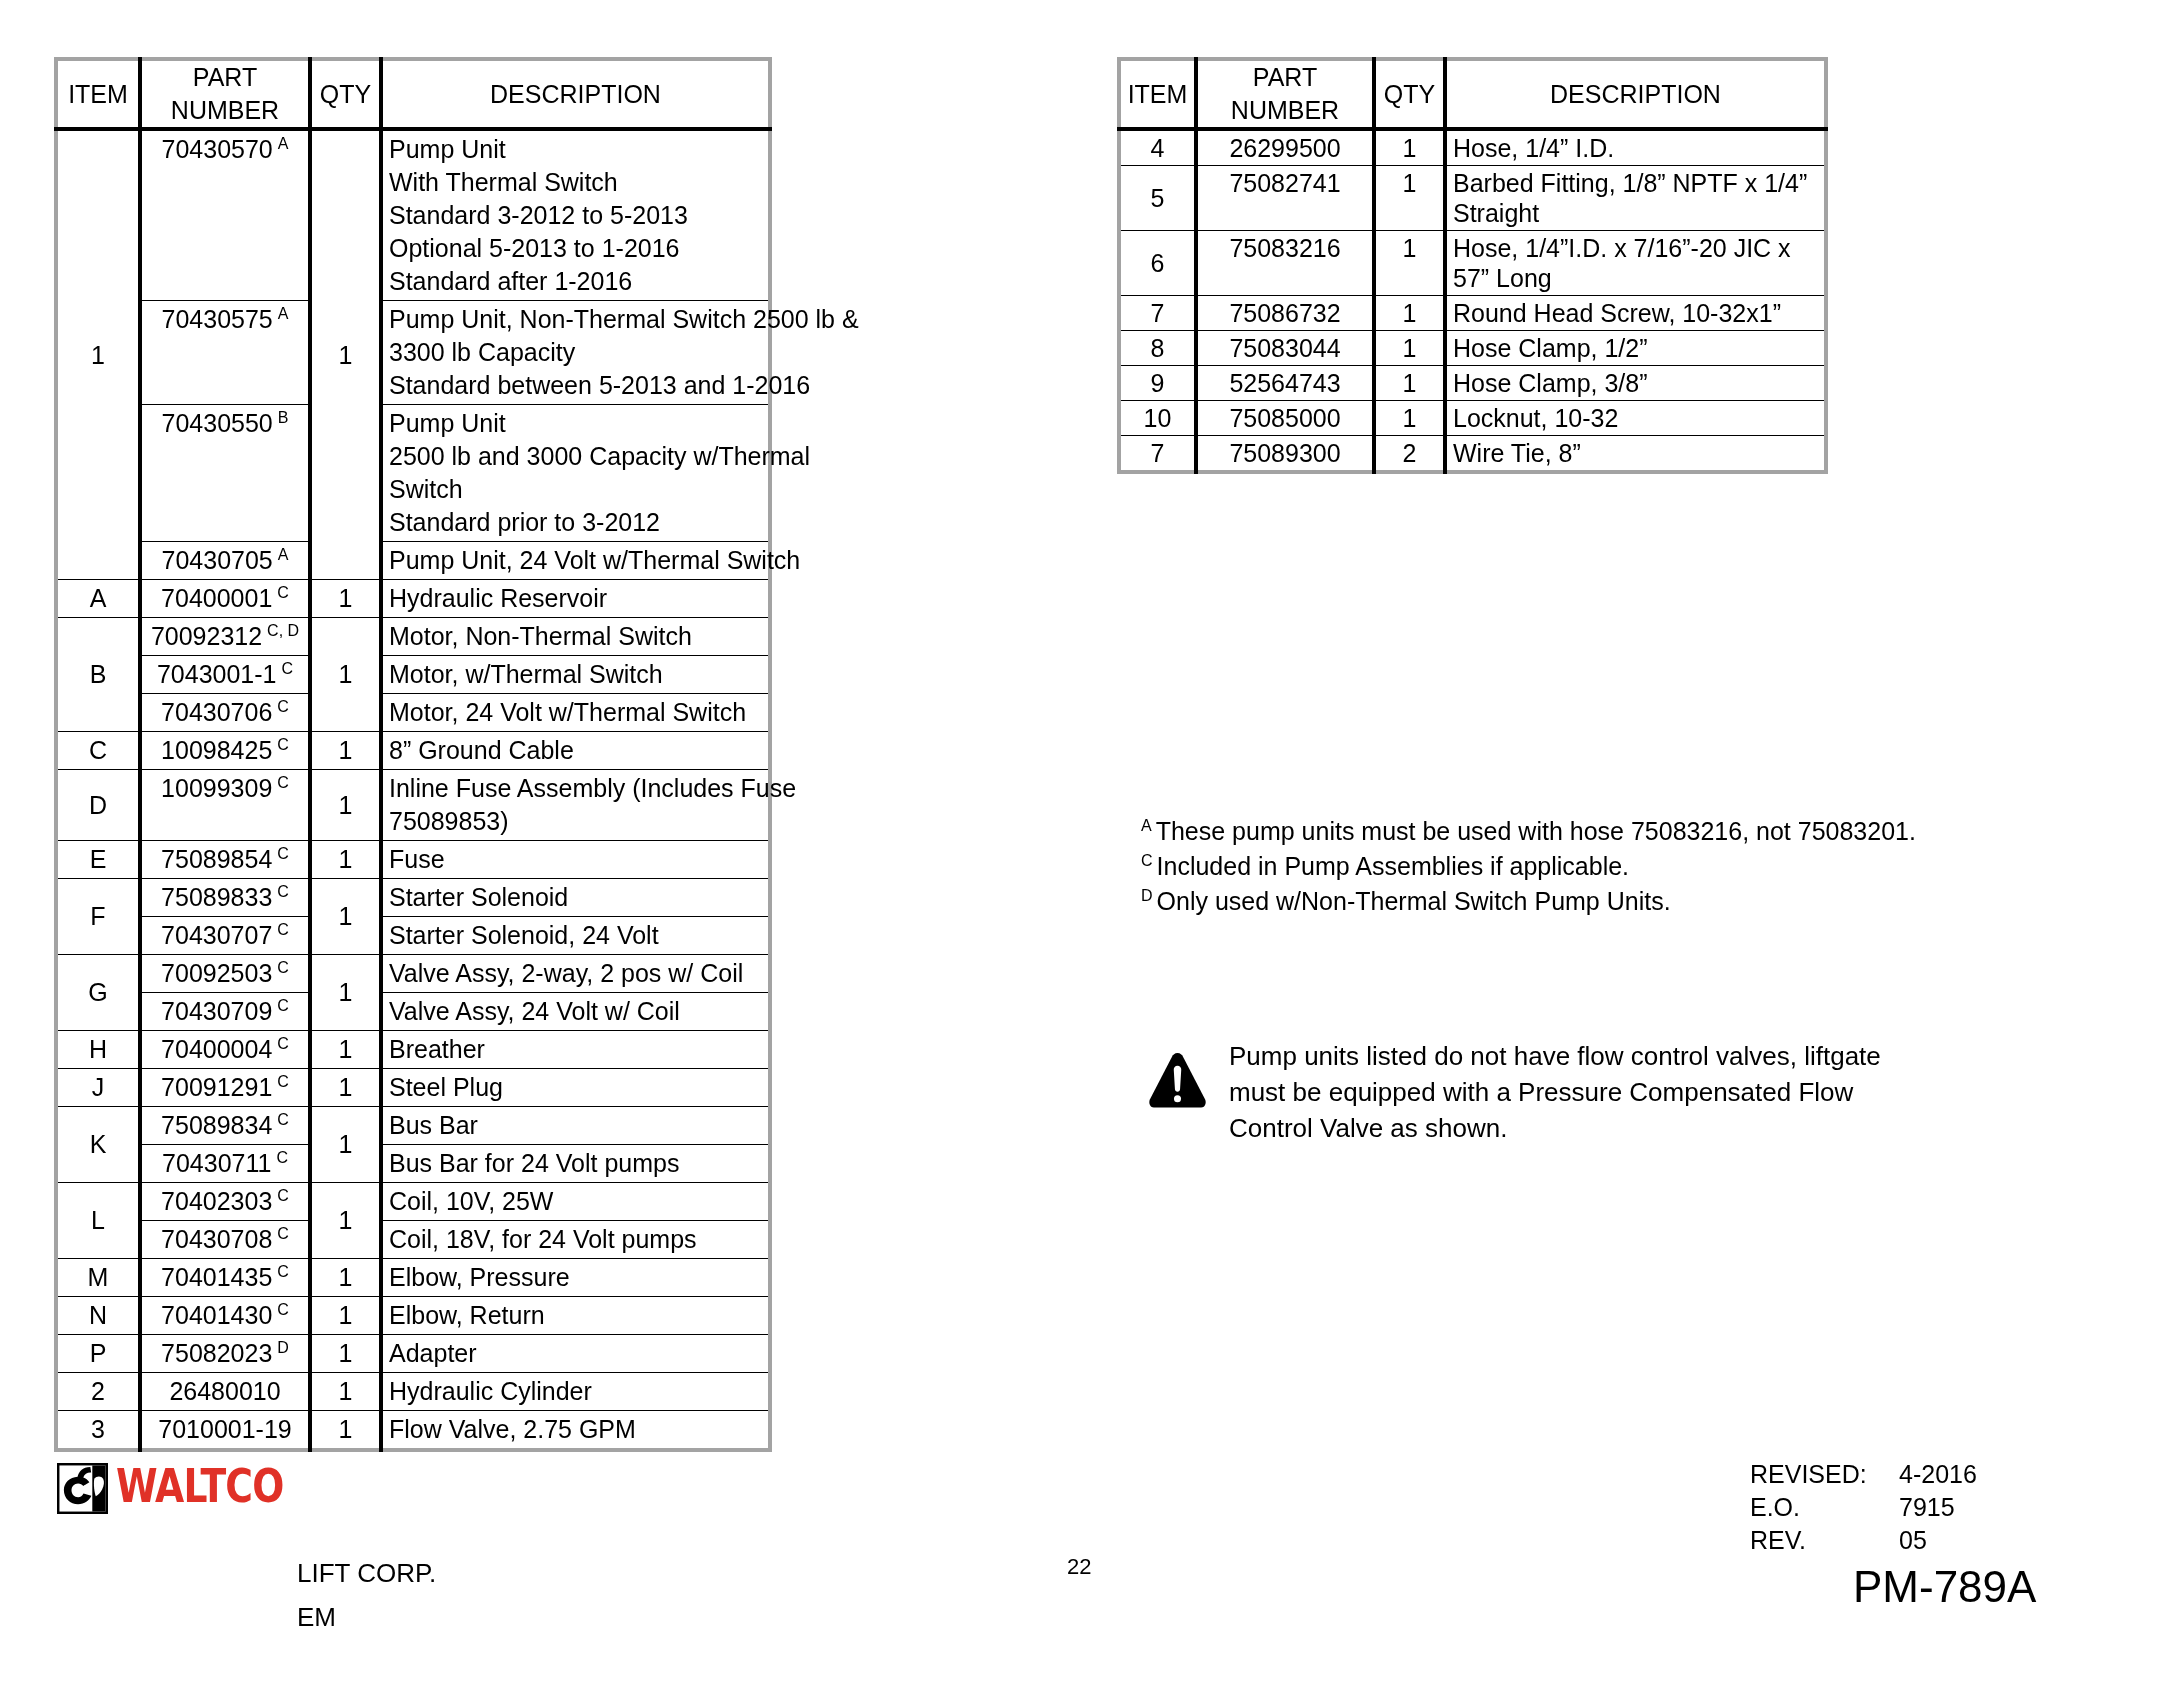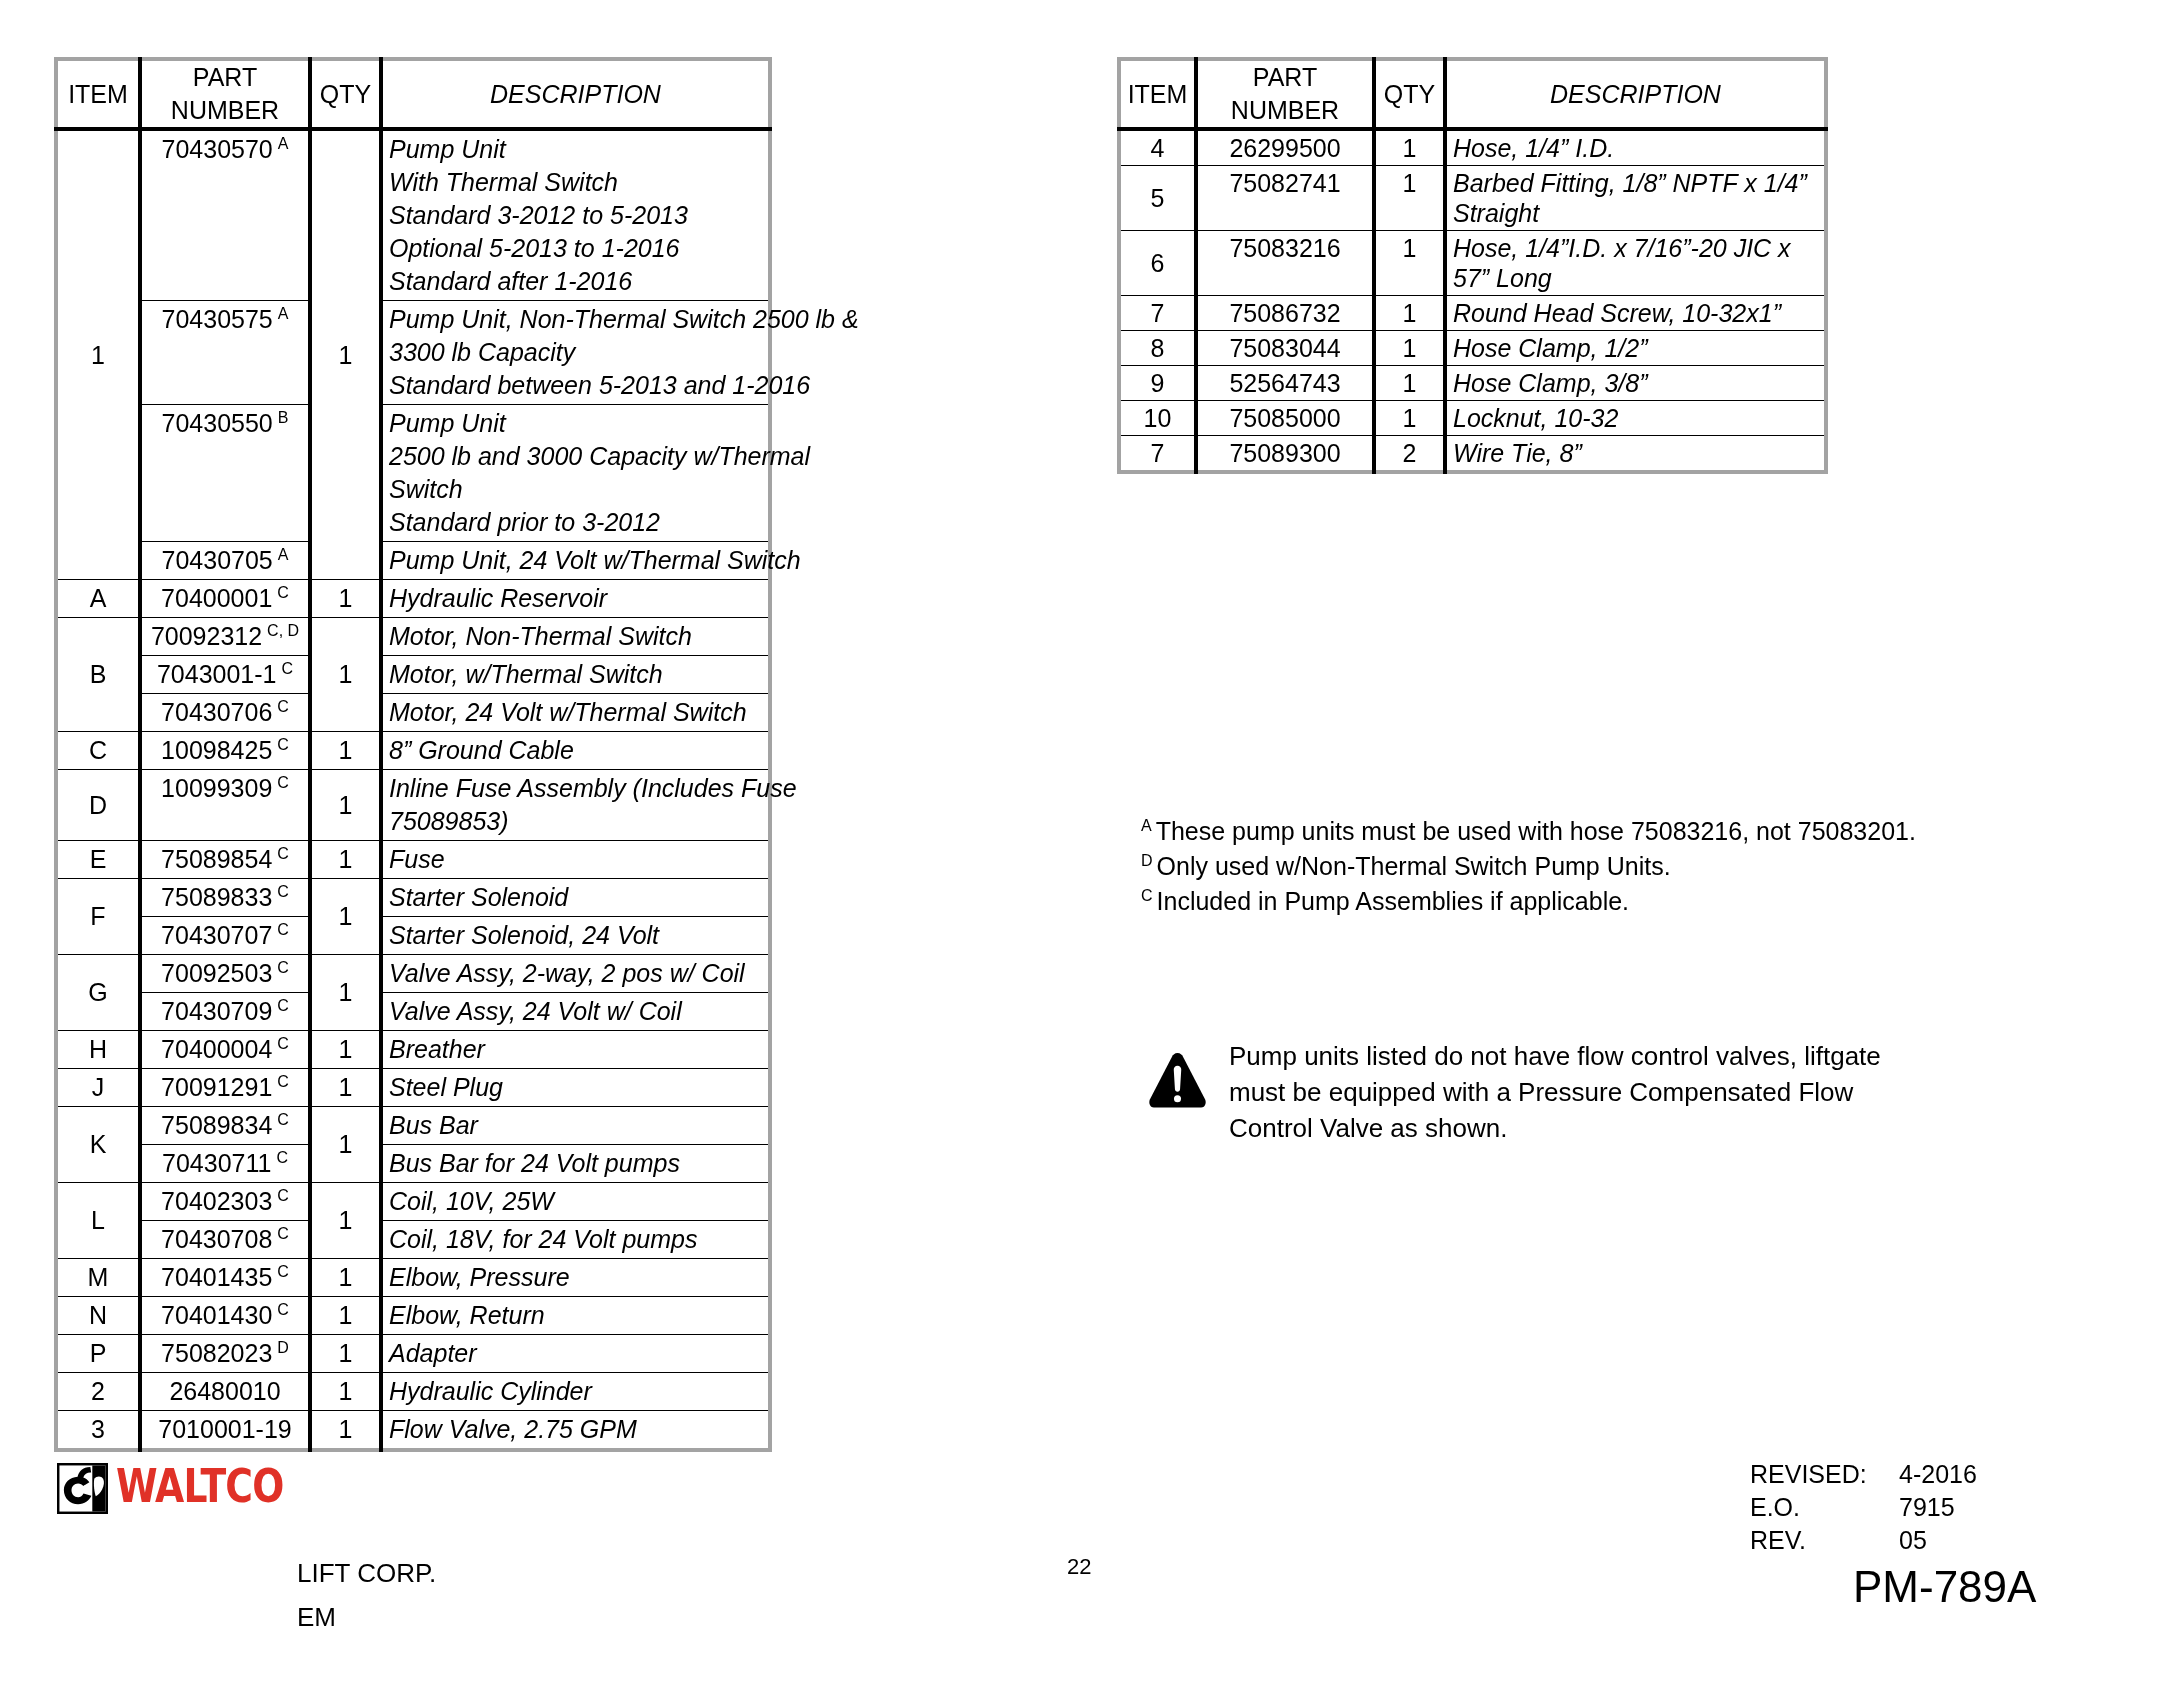--- a/index.html
+++ b/index.html
@@ -38,21 +38,21 @@
     vertical-align: middle;
     height: 42px;
     padding: 0 6px;
   }
   
   .parts-table { border: 4px solid #a3a3a3; }
   .parts-table thead th { border-bottom: 4px solid #000; }
   .parts-table .col-item,
   .parts-table .col-qty { text-align: center; }
   .parts-table .col-pn { text-align: center; }
-  .parts-table .col-desc { text-align: left; font-style: italic; }
+  .parts-table .col-desc { text-align: left; }
 
   
   .parts-table th.col-item, .parts-table td.col-item { border-right-width: 4px; }
   .parts-table th.col-pn,   .parts-table td.col-pn   { border-right-width: 4px; }
   .parts-table th.col-qty,  .parts-table td.col-qty  { border-right-width: 4px; }
   .parts-table th.col-item, .parts-table td.col-item { border-left-width: 0; }
 
   .parts-table td.mid { vertical-align: middle; }
 
   sup {
@@ -471,22 +471,22 @@
         <td class="col-item mid">7</td>
         <td class="col-pn">75089300</td>
         <td class="col-qty">2</td>
         <td class="col-desc">Wire Tie, 8”</td>
       </tr>
     </tbody>
 </table>
 
 <div id="footnotes">
     <div class="fn"><sup>A</sup><span>These pump units must be used with hose 75083216, not 75083201.</span></div>
+    <div class="fn"><sup>C</sup><span>Included in Pump Assemblies if applicable.</span></div>
     <div class="fn"><sup>D</sup><span>Only used w/Non-Thermal Switch Pump Units.</span></div>
-    <div class="fn"><sup>C</sup><span>Included in Pump Assemblies if applicable.</span></div>
   </div>
 
 <div id="warning-block">
   <svg id="warning-icon" viewBox="0 0 60 58">
     <path d="M30 1 C33 1 34.5 2.8 35.6 4.8 L58 48 C59.6 51.2 58.4 56.5 54 56.5 L6 56.5 C1.6 56.5 0.4 51.2 2 48 L24.4 4.8 C25.5 2.8 27 1 30 1 Z" fill="#000"></path>
     <path d="M30 14 C32.3 14 34 15.8 33.8 18 L32.6 38 C32.5 39.5 31.4 40.5 30 40.5 C28.6 40.5 27.5 39.5 27.4 38 L26.2 18 C26 15.8 27.7 14 30 14 Z" fill="#fff"></path>
     <circle cx="30" cy="47.5" r="3.6" fill="#fff"></circle>
   </svg>
   <div id="warning-text">
       <span>Pump units listed do not have flow control valves, liftgate</span>

